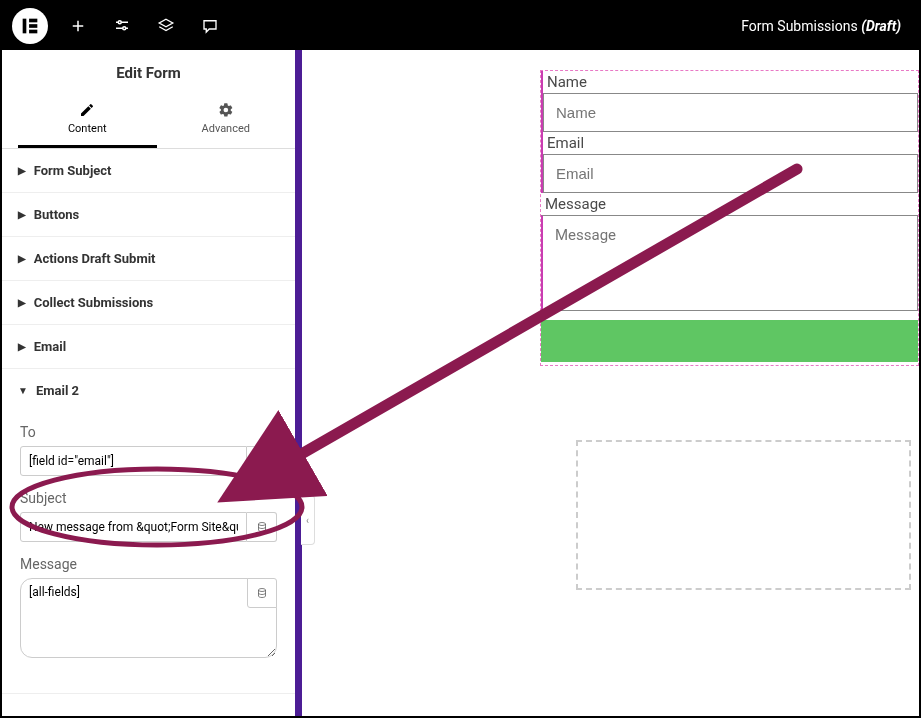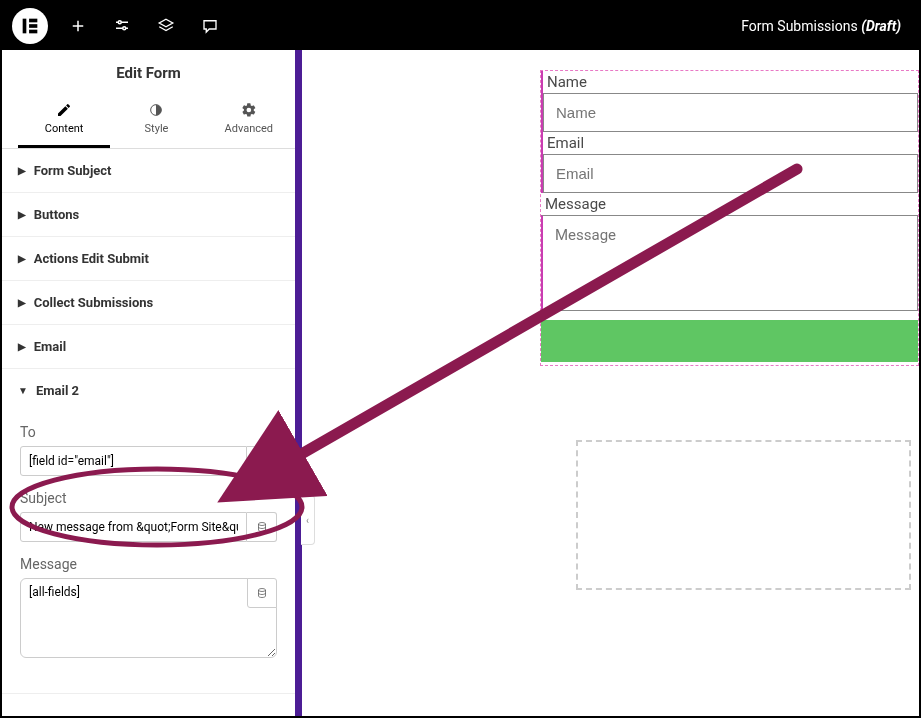--- a/index.html
+++ b/index.html
@@ -27,21 +27,21 @@
     .section-header .caret { margin-right: 8px; font-size: 10px; }
     .section-body { padding: 12px 18px 18px; }
     
     .field-group { margin-bottom: 14px; }
     .field-label { font-size: 14px; color: #666; margin-bottom: 6px; display: block; }
     .input-row { display: flex; }
     .text-input { flex: 1; border: 1px solid #ccc; border-radius: 3px 0 0 3px; padding: 6px 8px; font-size: 12px; font-family: inherit; height: 30px; }
     .dyn-btn { width: 30px; height: 30px; border: 1px solid #ccc; border-left: none; border-radius: 0 3px 3px 0; background: #fff; display: flex; align-items: center; justify-content: center; cursor: pointer; }
     .dyn-btn svg { width: 12px; height: 12px; fill: #555; }
     .textarea-row { position: relative; }
-    .textarea-input { width: 100%; border: 1px solid #ccc; border-radius: 6px; padding: 6px 30px 6px 8px; font-size: 12px; font-family: inherit; min-height: 80px; resize: vertical; }
+    .textarea-input { width: 100%; border: 1px solid #ccc; border-radius: 12px; padding: 6px 30px 6px 8px; font-size: 12px; font-family: inherit; min-height: 80px; resize: vertical; }
     .textarea-row .dyn-btn { position: absolute; top: 0; right: 0; border-radius: 0 3px 0 3px; border-left: 1px solid #ccc; }
 
     .canvas { flex: 1; background: #fff; position: relative; padding: 0; }
     .collapse-handle { position: absolute; left: -1px; top: 445px; width: 14px; height: 50px; border: 1px solid #ddd; border-left: none; background: #fff; display: flex; align-items: center; justify-content: center; cursor: pointer; font-size: 10px; color: #888; border-radius: 0 4px 4px 0; }
     
     .form-widget { position: absolute; top: 20px; left: 238px; right: 0; border: 1px dashed #e879c5; background: #fff; }
     .ff-label { font-size: 15px; color: #4a4a4a; padding: 2px 4px; }
     .ff-input { width: 100%; border: 1px solid #888; padding: 10px 12px; font-size: 15px; color: #999; background: #fff; }
     .ff-block { border-left: 2px solid #c93db1; margin-bottom: 0; }
     .ff-textarea { width: 100%; border: 1px solid #888; border-left: 2px solid #c93db1; padding: 10px 12px; font-size: 15px; color: #999; height: 96px; resize: none; font-family: inherit; }
@@ -100,27 +100,20 @@
   <div class="sidebar">
     <div class="sidebar-title">Edit Form</div>
     <div class="tabs">
       <div class="tab active">
         <svg class="tab-icon" viewBox="0 0 24 24" fill="#000">
             <path d="M3 17.25V21h3.75L17.81 9.94l-3.75-3.75L3 17.25zM20.71 7.04a1 1 0 0 0 0-1.41l-2.34-2.34a1 1 0 0 0-1.41 0l-1.83 1.83 3.75 3.75 1.83-1.83z"></path>
           </svg>
         <span>Content</span>
       </div>
       <div class="tab">
-        <svg class="tab-icon" viewBox="0 0 24 24">
-            <circle cx="12" cy="12" r="8" fill="none" stroke="#555" stroke-width="1.5"></circle>
-            <path d="M12 4 a8 8 0 0 1 0 16 z" fill="#555"></path>
-          </svg>
-        <span>Style</span>
-      </div>
-      <div class="tab">
         <svg class="tab-icon" viewBox="0 0 24 24" fill="#555">
             <path d="M19.14,12.94a7.07,7.07,0,0,0,.05-.94,7.07,7.07,0,0,0-.05-.94l2.11-1.65a.5.5,0,0,0,.12-.64l-2-3.46a.5.5,0,0,0-.61-.22l-2.49,1a7,7,0,0,0-1.62-.94l-.38-2.65A.5.5,0,0,0,13.78,2H9.78a.5.5,0,0,0-.49.42L8.91,5.07a7,7,0,0,0-1.62.94l-2.49-1a.5.5,0,0,0-.61.22l-2,3.46a.5.5,0,0,0,.12.64L4.42,11a7.07,7.07,0,0,0-.05.94,7.07,7.07,0,0,0,.05.94L2.31,14.53a.5.5,0,0,0-.12.64l2,3.46a.5.5,0,0,0,.61.22l2.49-1a7,7,0,0,0,1.62.94l.38,2.65a.5.5,0,0,0,.49.42h4a.5.5,0,0,0,.49-.42l.38-2.65a7,7,0,0,0,1.62-.94l2.49,1a.5.5,0,0,0,.61-.22l2-3.46a.5.5,0,0,0-.12-.64ZM11.78,15.5A3.5,3.5,0,1,1,15.28,12,3.5,3.5,0,0,1,11.78,15.5Z"></path>
           </svg>
         <span>Advanced</span>
       </div>
     </div>
 
     <div class="section">
       <div class="section-header">
           <span class="caret">▶</span>
@@ -129,21 +122,21 @@
     </div>
     <div class="section">
       <div class="section-header">
           <span class="caret">▶</span>
           <span>Buttons</span>
         </div>
     </div>
     <div class="section">
       <div class="section-header">
           <span class="caret">▶</span>
-          <span>Actions Edit Submit</span>
+          <span>Actions Draft Submit</span>
         </div>
     </div>
     <div class="section">
       <div class="section-header">
           <span class="caret">▶</span>
           <span>Collect Submissions</span>
         </div>
     </div>
     <div class="section">
       <div class="section-header">

